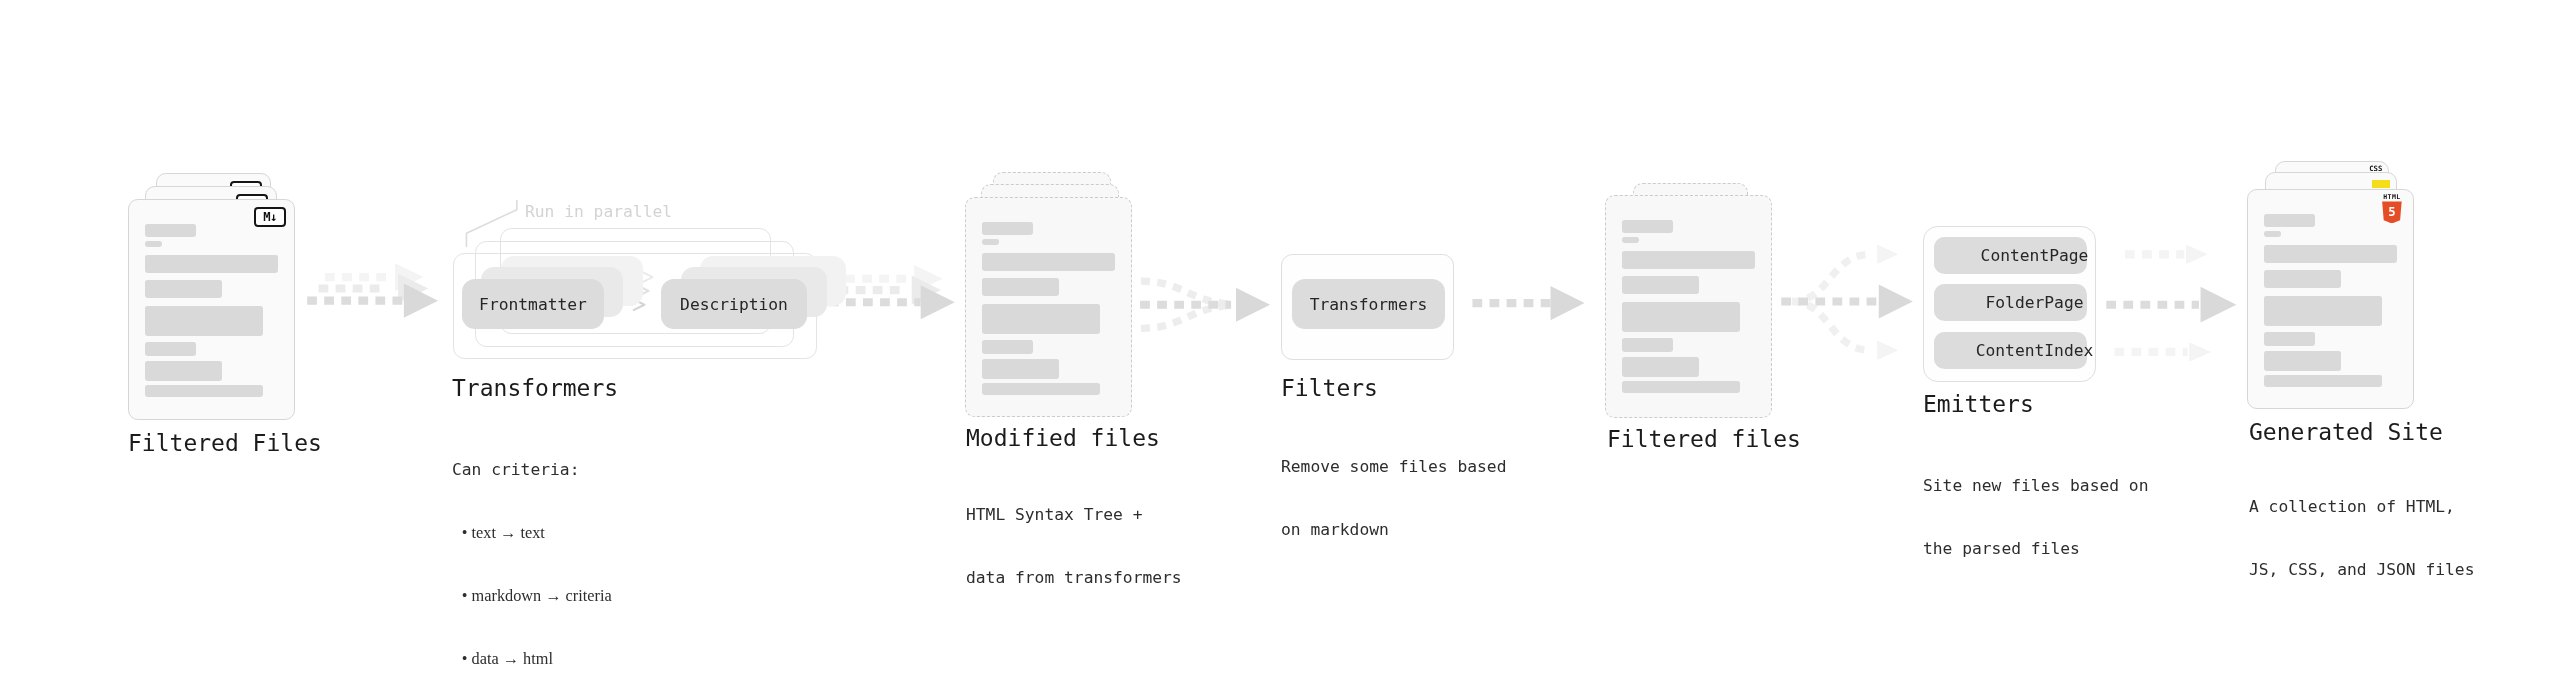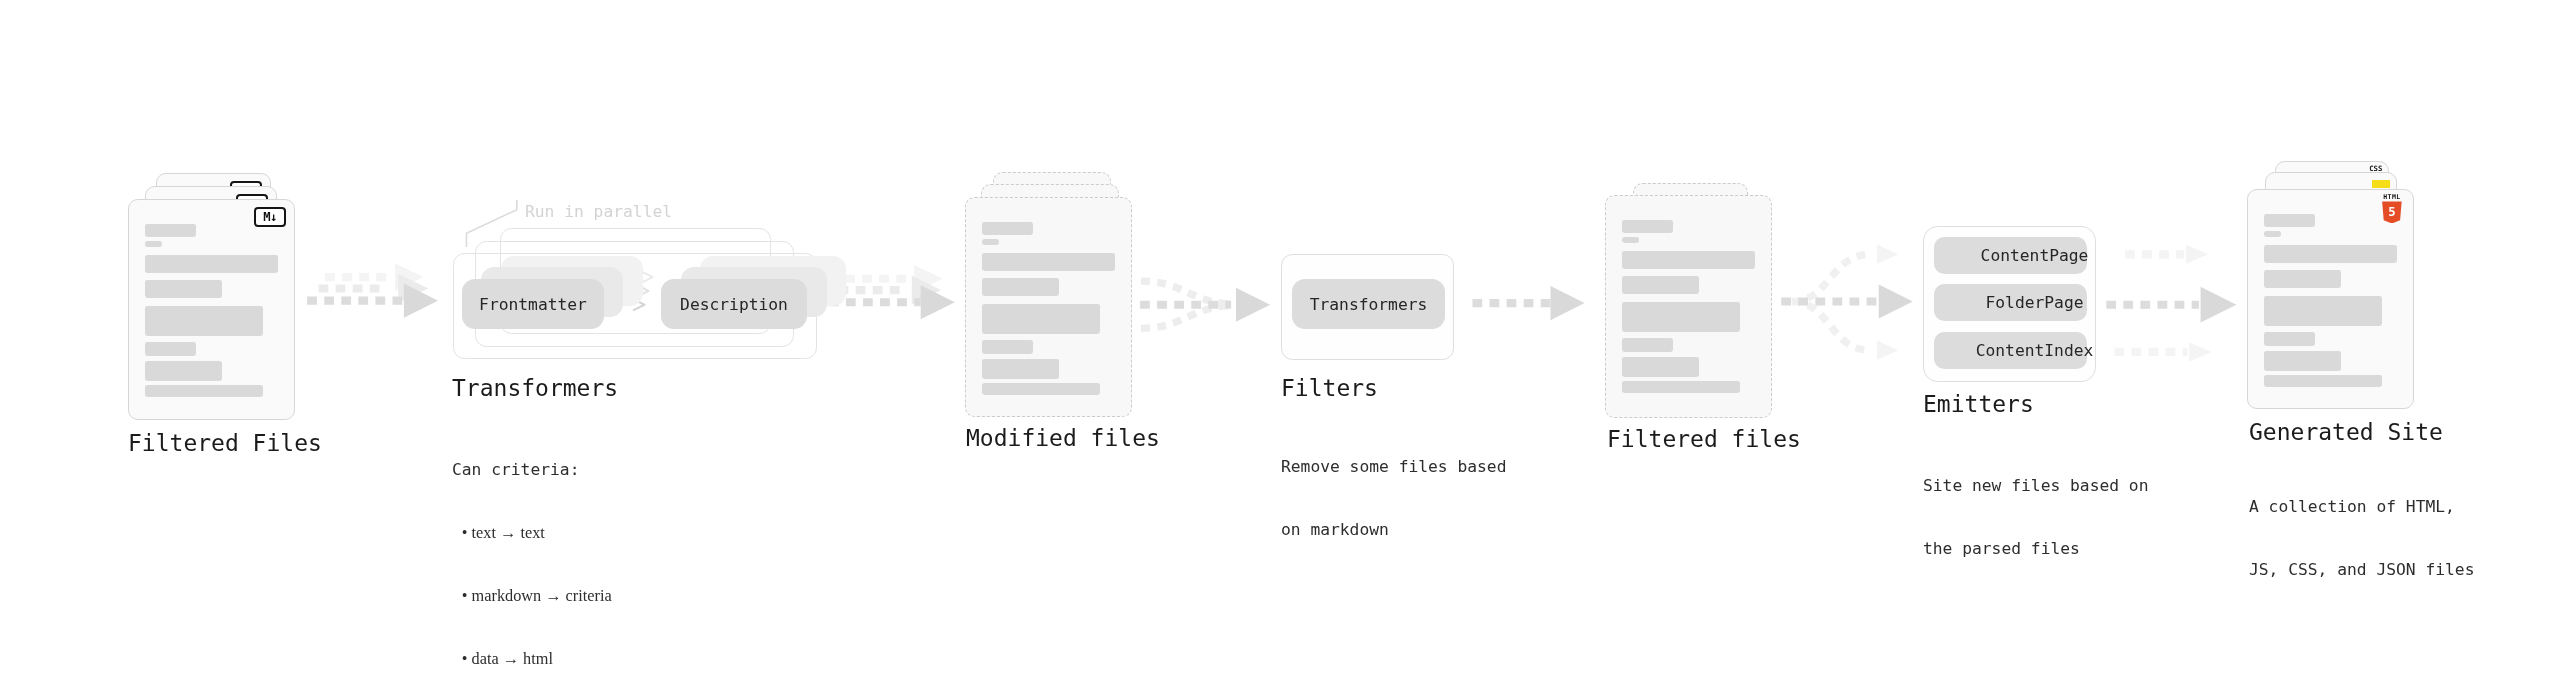--- a/index.html
+++ b/index.html
@@ -163,20 +163,24 @@
       <div class="bar" style="left: 16.3px; top: 24.4px; width: 51px; height: 12.2px;"></div>
       <div class="bar" style="left: 16.3px; top: 41px; width: 17px; height: 5.7px;"></div>
       <div class="bar" style="left: 16.3px; top: 55px; width: 133px; height: 18px;"></div>
       <div class="bar" style="left: 16.3px; top: 80px; width: 77px; height: 18px;"></div>
       <div class="bar" style="left: 16.3px; top: 106px; width: 118px; height: 30px;"></div>
       <div class="bar" style="left: 16.3px; top: 142px; width: 51px; height: 14px;"></div>
       <div class="bar" style="left: 16.3px; top: 161px; width: 77px; height: 19.5px;"></div>
       <div class="bar" style="left: 16.3px; top: 185px; width: 118px; height: 12.2px;"></div>
     </div>
   <div class="title" style="left:966px;top:424px">Modified files</div>
+  <div class="desc" style="left:966px;top:462px">
+    <div>HTML Syntax Tree +</div>
+    <div>data from transformers</div>
+  </div>
 
   <div class="group-box solid-fill" style="left:1281px;top:254px;width:173px;height:106px"></div>
   <div class="pill" style="left:1292px;top:279px;width:153px;height:50px">Transformers</div>
   <div class="title" style="left:1281px;top:374px">Filters</div>
   <div class="desc" style="left:1281px;top:414px">
     <div>Remove some files based</div>
     <div>on markdown</div>
   </div>
 
   <div class="page dashed" style="left:1633px;top:183px;width:115px;height:221px;z-index:1"></div>

